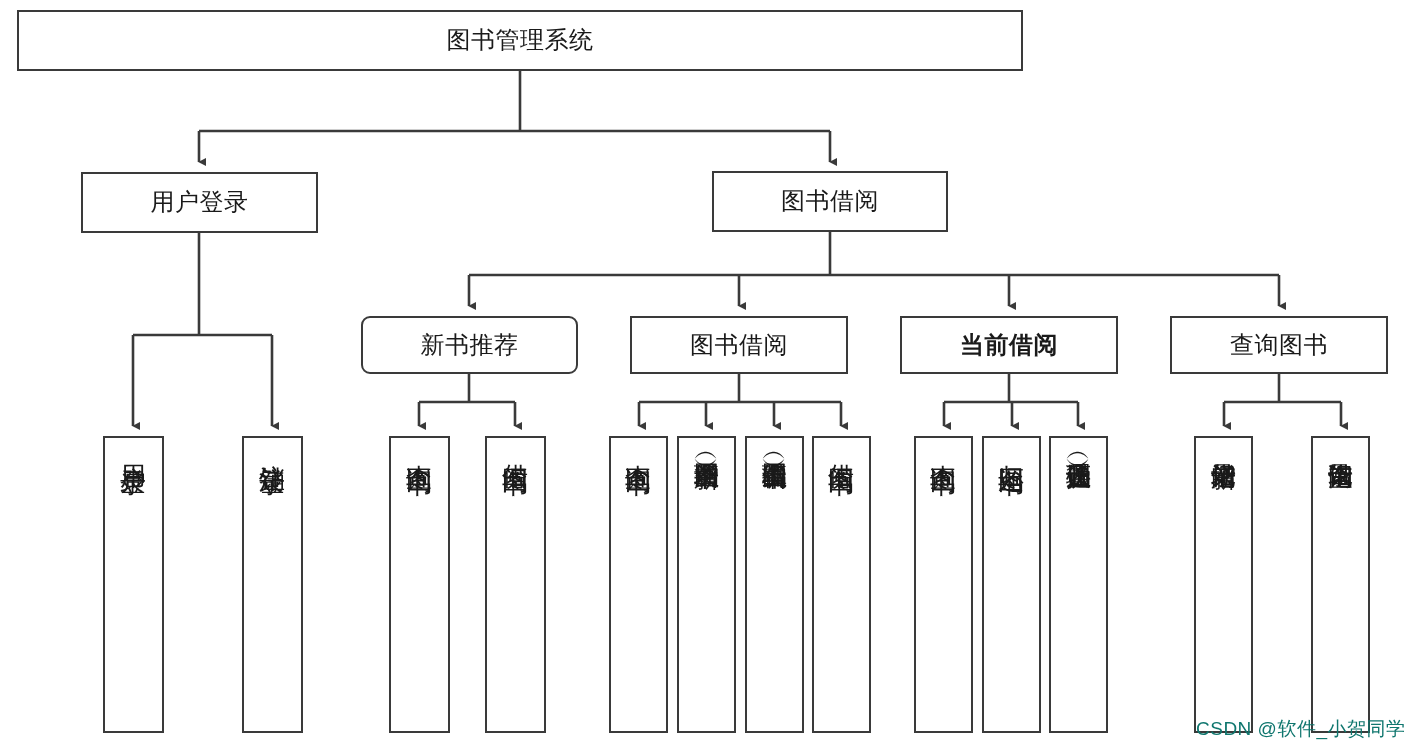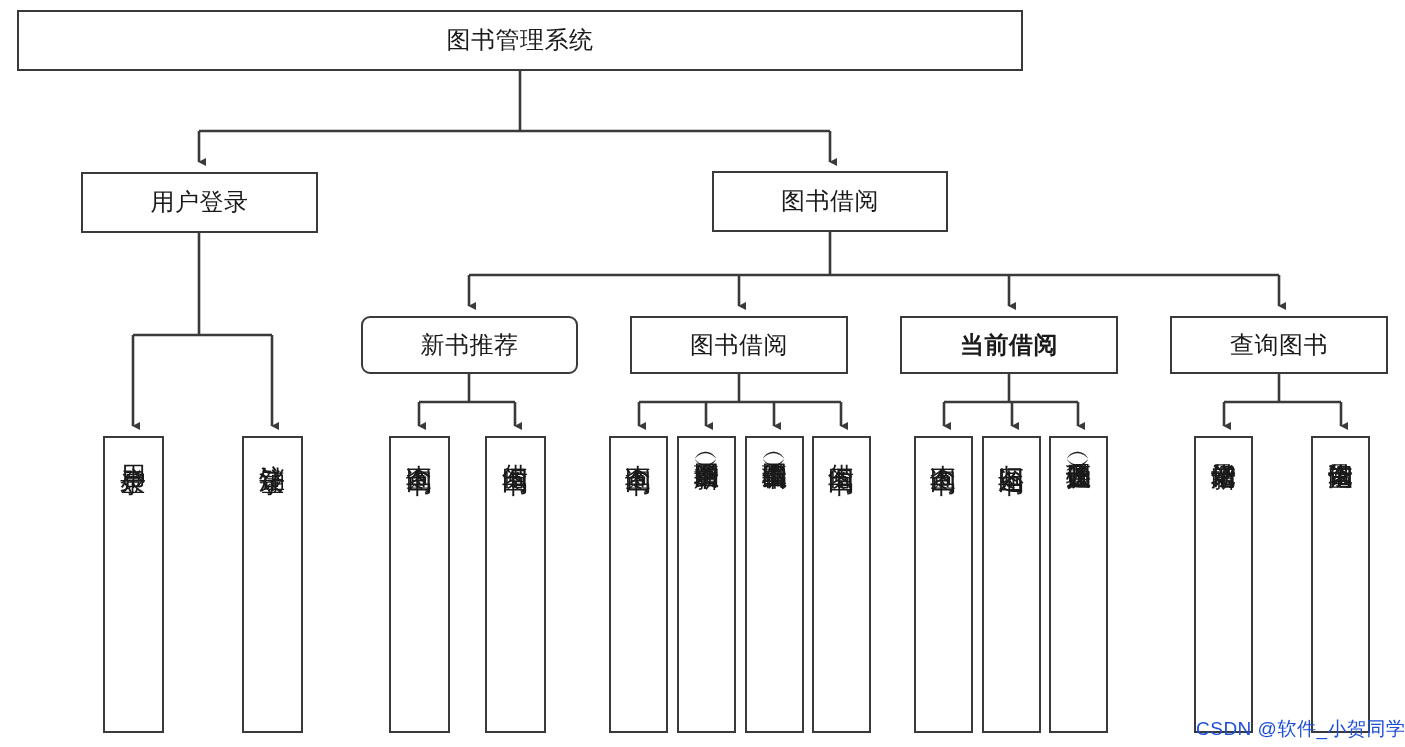--- a/index.html
+++ b/index.html
@@ -58,21 +58,21 @@
     letter-spacing: 2px;
     line-height: 1;
   }
   .node.vert.tight .label {
     font-size: 25px;
     letter-spacing: 0px;
   }
   .watermark {
     position: absolute;
     font-size: 19px;
-    color: #1d4ed8;
+    color: #0f766e;
     white-space: nowrap;
     letter-spacing: 0.5px;
   }
 </style>
 </head>
 <body>
 
 <div id="canvas">
 
   <svg class="wires" viewBox="0 0 1405 747">

